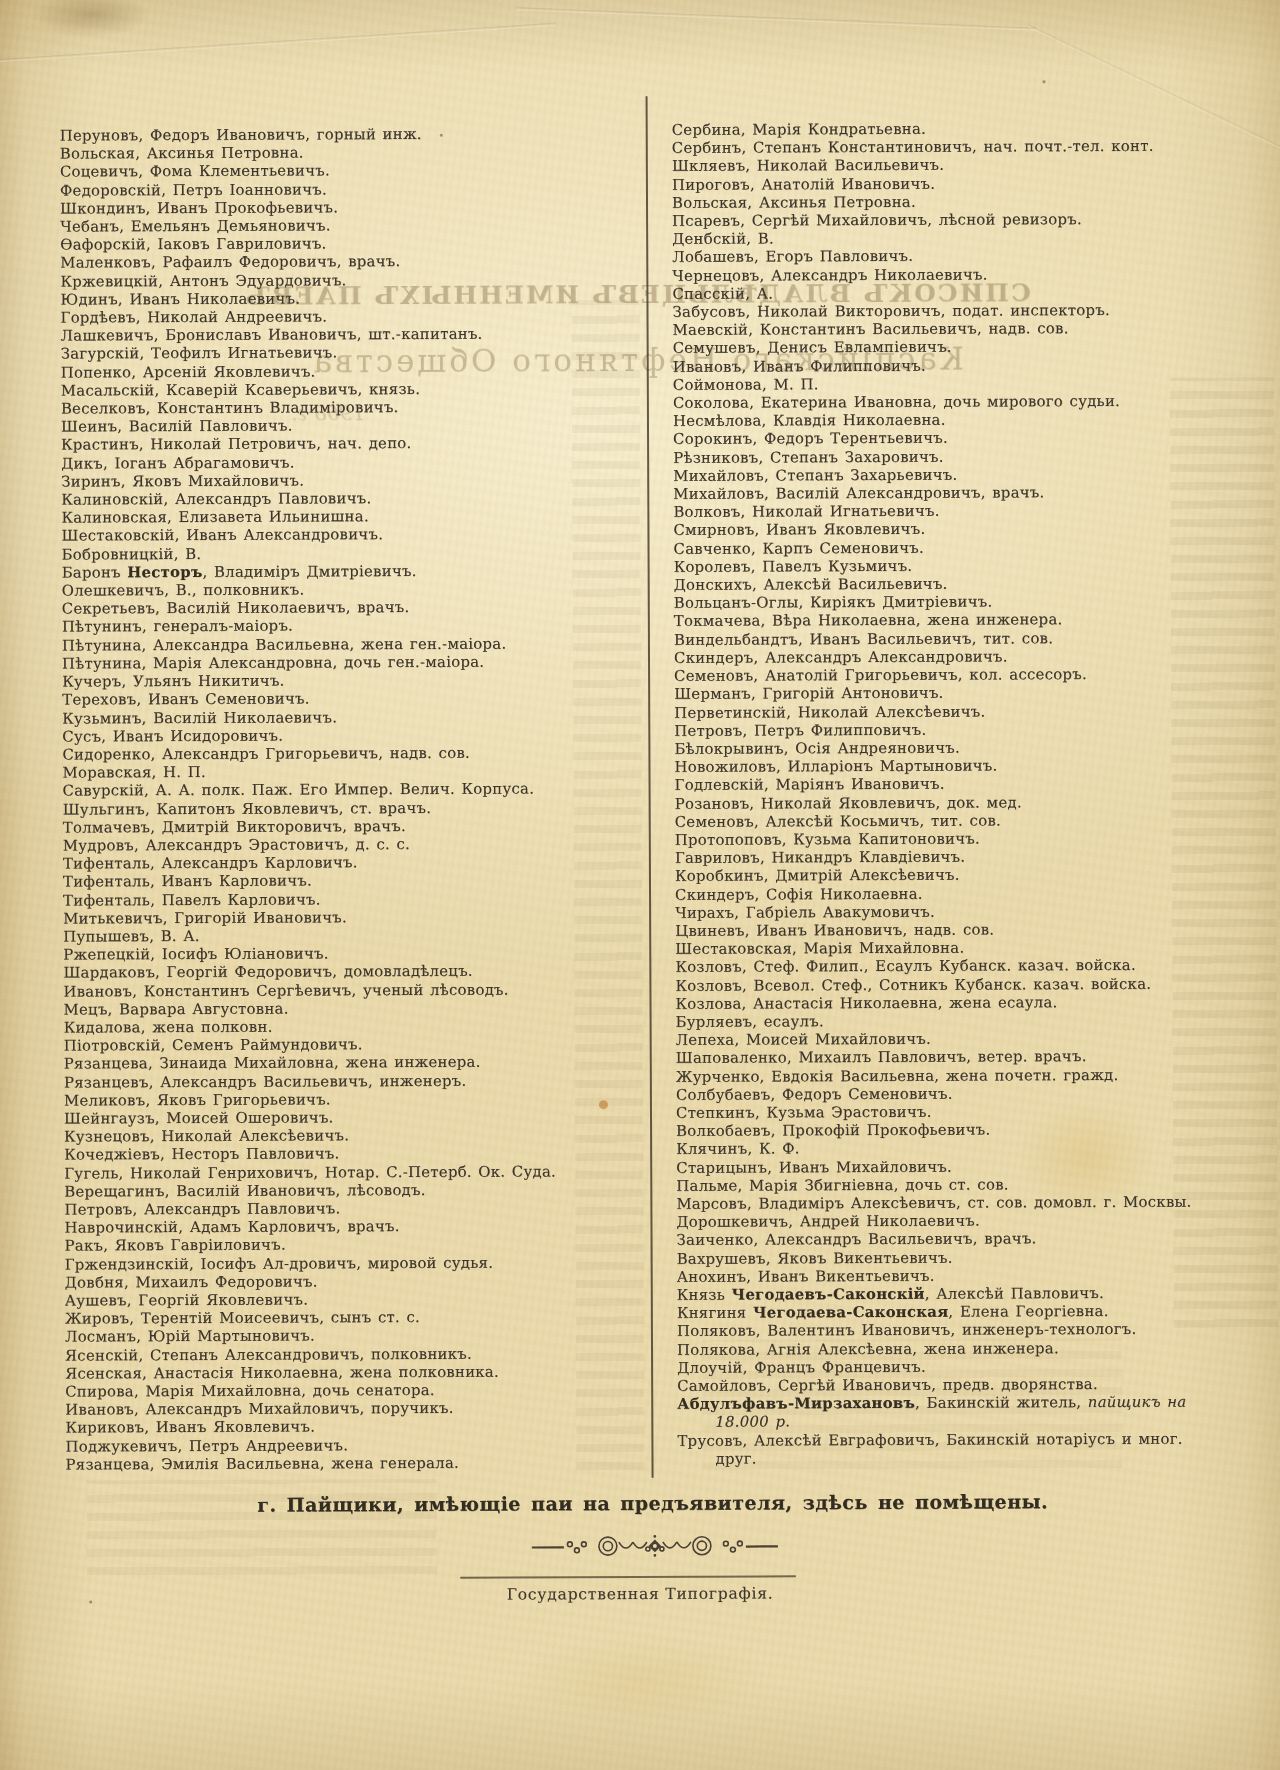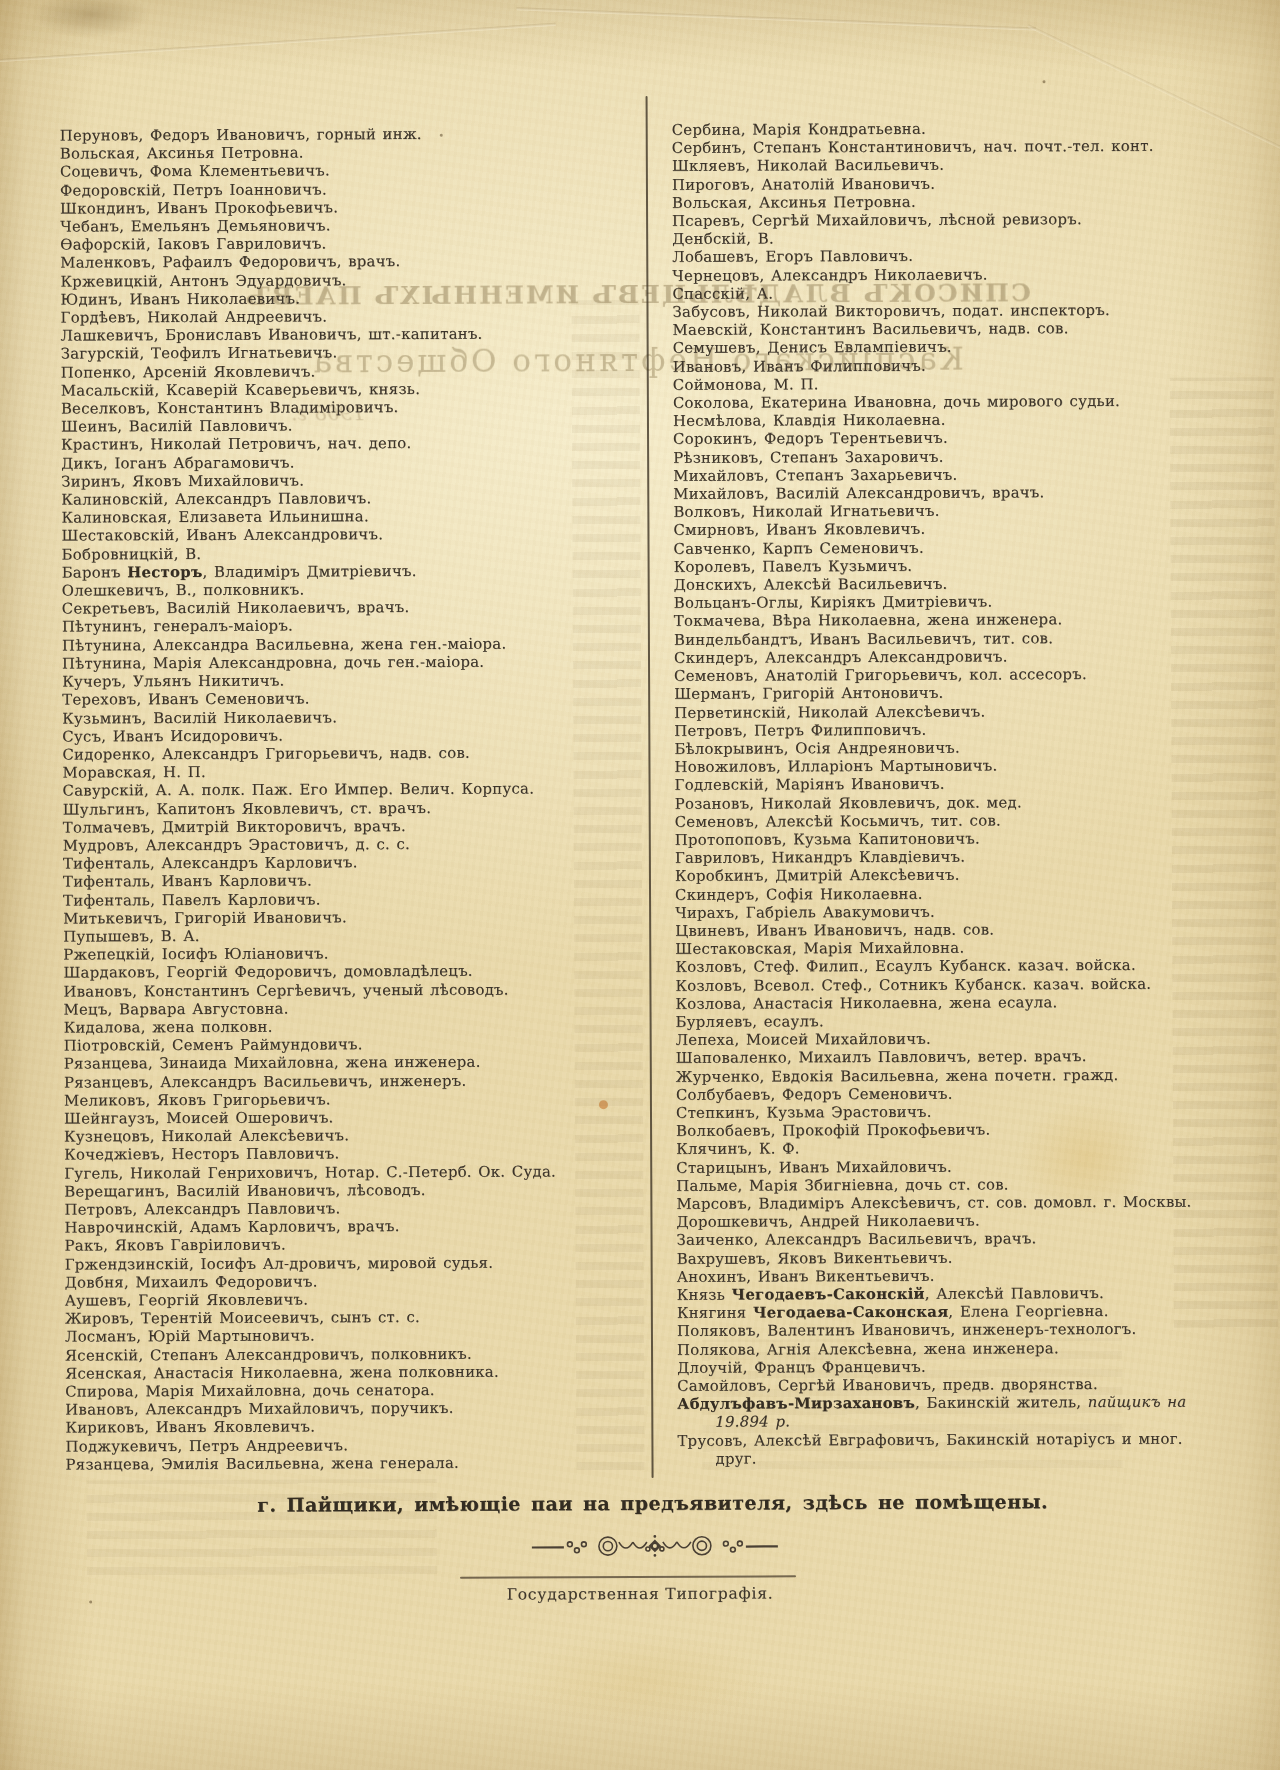--- a/index.html
+++ b/index.html
@@ -247,21 +247,21 @@
       <div class="entry">Заиченко, Александръ Васильевичъ, врачъ.</div>
       <div class="entry">Вахрушевъ, Яковъ Викентьевичъ.</div>
       <div class="entry">Анохинъ, Иванъ Викентьевичъ.</div>
       <div class="entry">Князь <span class="b">Чегодаевъ-Саконскій</span>, Алексѣй Павловичъ.</div>
       <div class="entry">Княгиня <span class="b">Чегодаева-Саконская</span>, Елена Георгіевна.</div>
       <div class="entry">Поляковъ, Валентинъ Ивановичъ, инженеръ-технологъ.</div>
       <div class="entry">Полякова, Агнія Алексѣевна, жена инженера.</div>
       <div class="entry">Длоучій, Францъ Францевичъ.</div>
       <div class="entry">Самойловъ, Сергѣй Ивановичъ, предв. дворянства.</div>
       <div class="entry"><span class="b">Абдулъфавъ-Мирзахановъ</span>, Бакинскій житель, <span class="i">пайщикъ на</span></div>
-      <div class="entry indent"><span class="i">19.894 р.</span></div>
+      <div class="entry indent"><span class="i">18.000 р.</span></div>
       <div class="entry">Трусовъ, Алексѣй Евграфовичъ, Бакинскій нотаріусъ и мног.</div>
       <div class="entry indent">друг.</div>
     </div>
 
   <div id="note">г. Пайщики, имѣющіе паи на предъявителя, здѣсь не помѣщены.</div>
 
   <div id="ornament">
     <svg width="250" height="26" viewBox="0 0 250 26" fill="none" xmlns="http://www.w3.org/2000/svg">
       <g stroke="#4a4034" stroke-width="1.6">
         <g id="orn-half">

